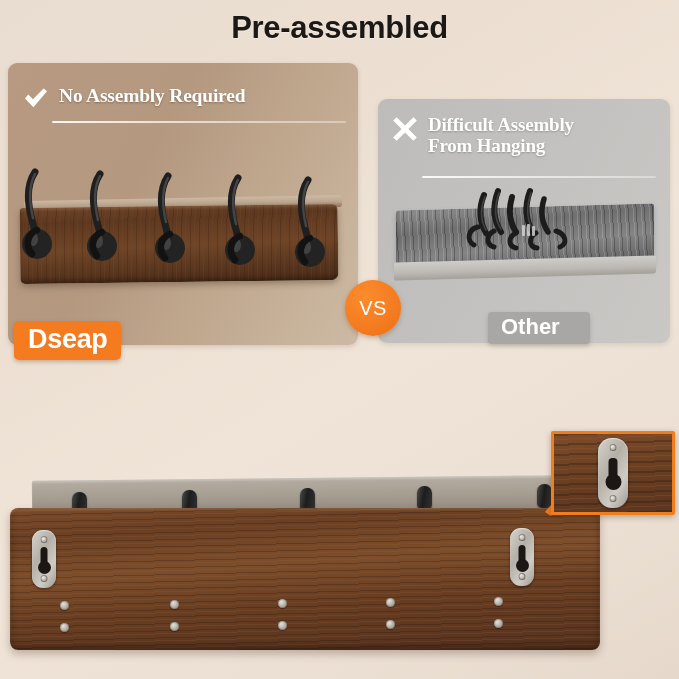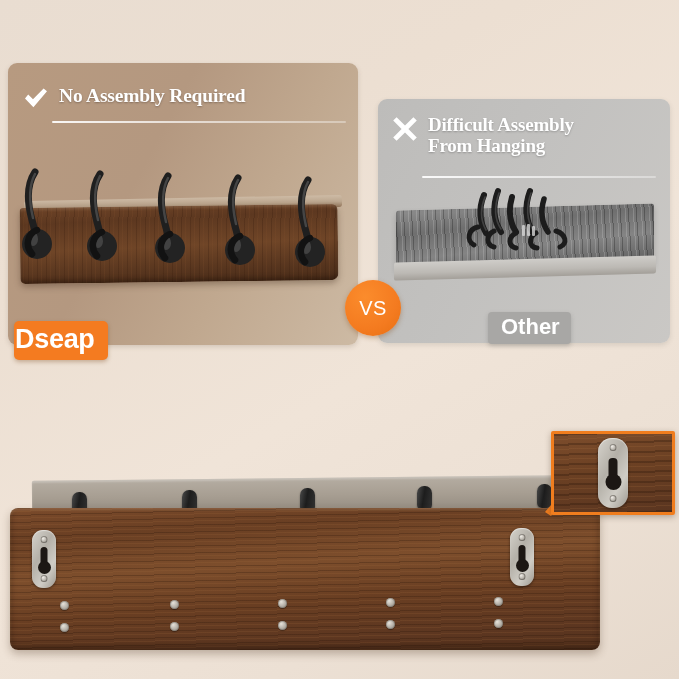--- a/index.html
+++ b/index.html
@@ -172,35 +172,35 @@
     top: 0px;
     width: 130px;
     height: 70px;
   }
 
   
   #badge-dseap {
     position: absolute;
     left: 14px;
     top: 321px;
-    padding: 5px 13px 7px 1px;
+    padding: 5px 13px 7px 14px;
     background: #f47b20;
     border-radius: 5px;
     color: #ffffff;
     font-weight: bold;
     font-size: 27px;
     line-height: 1;
     letter-spacing: -0.3px;
     box-shadow: 0 2px 4px rgba(120,70,25,0.35);
   }
   #badge-other {
     position: absolute;
     left: 488px;
     top: 312px;
-    padding: 4px 11px 6px 13px;
+    padding: 4px 30px 6px 13px;
     background: #a8a7a5;
     border-radius: 4px;
     color: #ffffff;
     font-weight: bold;
     font-size: 22px;
     line-height: 1;
     box-shadow: 0 2px 4px rgba(110,108,105,0.35);
   }
   #badge-vs {
     position: absolute;
@@ -358,20 +358,21 @@
     width: 70px;
     height: 60px;
     pointer-events: none;
   }
 </style>
 </head>
 <body>
 
 <div class="canvas">
 
+  <div class="heading" id="heading-top">Pre-assembled</div>
 
   <div class="panel" id="panel-left">
 
     <div class="panel-head">
       <span class="mark">
         <svg width="26" height="26" viewBox="0 0 26 26">
           <path d="M2 13.4 L5.2 9.6 L10 14.2 L20.6 3.4 L24 6.2 L10.4 22.2 Z" fill="#ffffff"></path>
         </svg>
       </span>
       <span class="panel-title">No Assembly Required</span>

